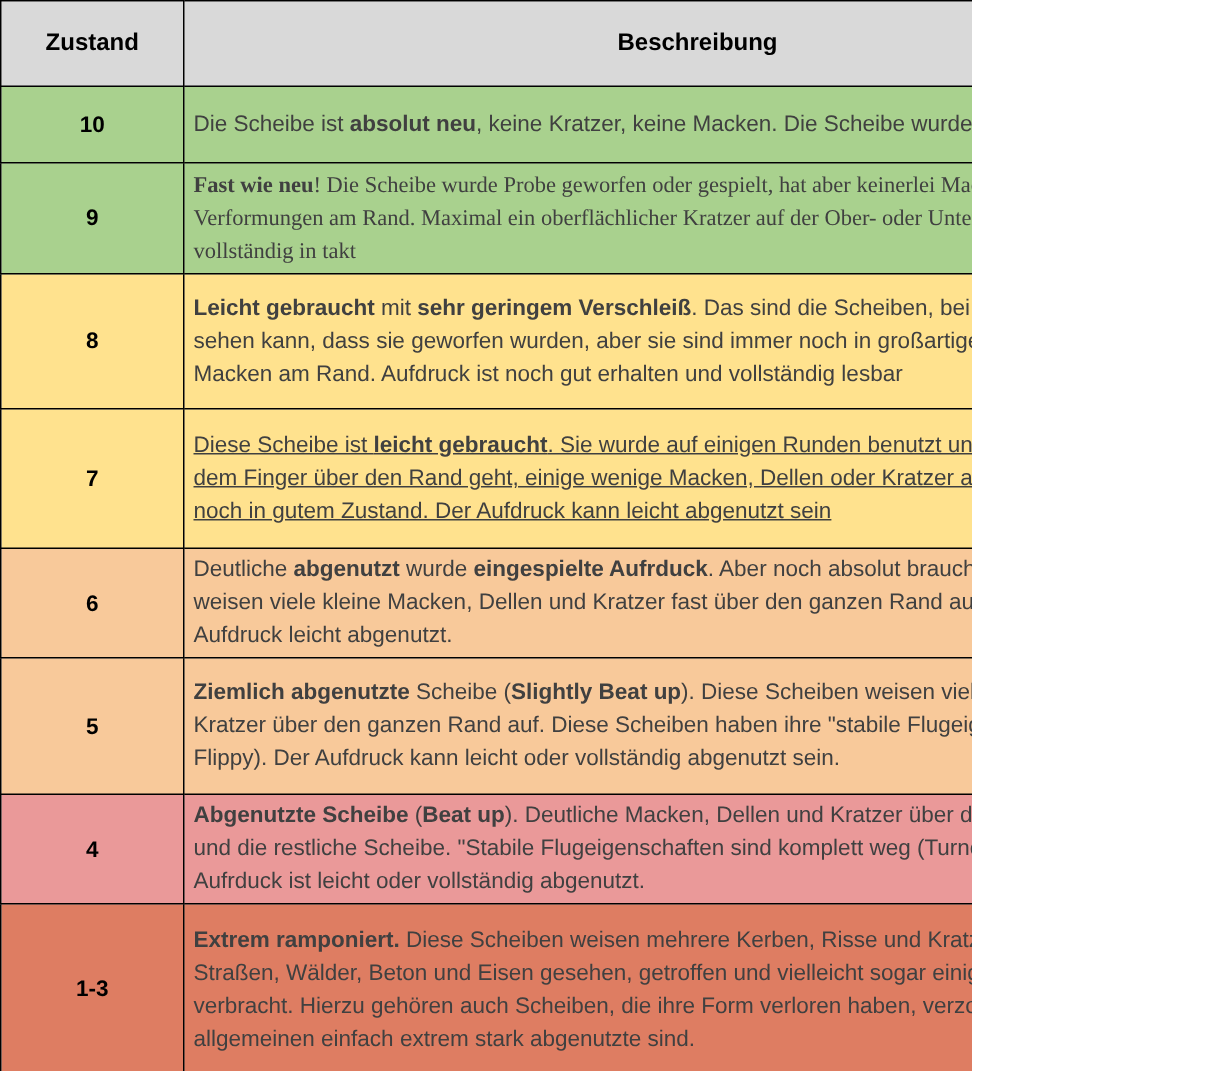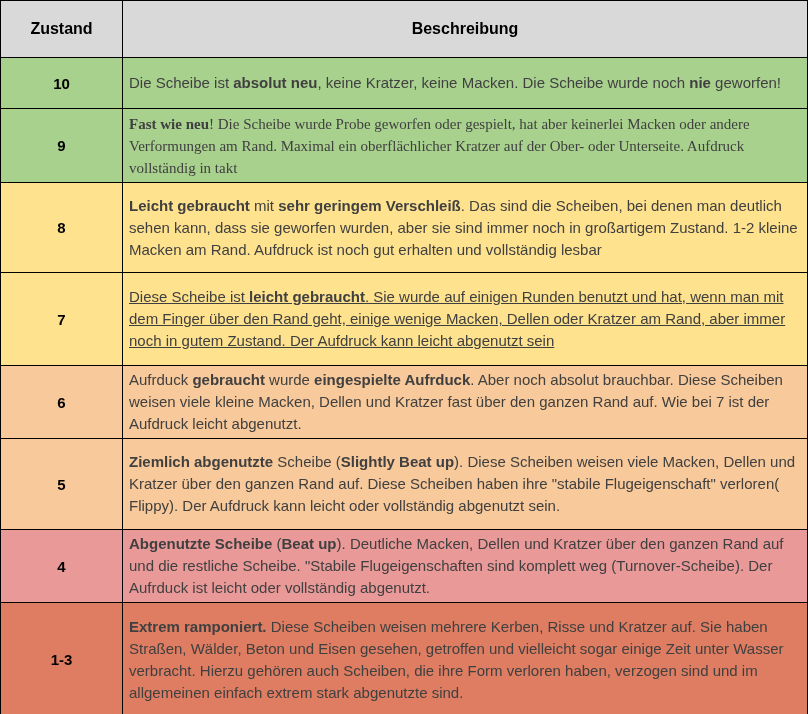--- a/index.html
+++ b/index.html
@@ -2,21 +2,21 @@
 <html><head>
 <meta charset="utf-8">
 <style>
   html, body {
     margin: 0;
     padding: 0;
     background: #ffffff;
     font-family: "Liberation Sans", sans-serif;
   }
   .page {
-    width: 808px;
+    width: 648px;
     height: 714px;
     box-sizing: border-box;
     overflow: hidden;
   }
   table.condition-table {
     border-collapse: collapse;
     table-layout: fixed;
     width: 807px;
     margin: 0;
   }
@@ -87,21 +87,21 @@
         <tr>
           <td class="zustand" style="background: rgb(255, 226, 142);">8</td>
           <td class="desc" style="background: rgb(255, 226, 142);"><span class="b">Leicht gebraucht</span><span> mit </span><span class="b">sehr geringem Verschleiß</span><span>. Das sind die Scheiben, bei denen man deutlich sehen kann, dass sie geworfen wurden, aber sie sind immer noch in großartigem Zustand. 1-2 kleine Macken am Rand. Aufdruck ist noch gut erhalten und vollständig lesbar</span></td>
         </tr>
         <tr>
           <td class="zustand" style="background: rgb(255, 226, 142);">7</td>
           <td class="desc" style="background: rgb(255, 226, 142); text-decoration: underline;"><span>Diese Scheibe ist </span><span class="b">leicht gebraucht</span><span>. Sie wurde auf einigen Runden benutzt und hat, wenn man mit dem Finger über den Rand geht, einige wenige Macken, Dellen oder Kratzer am Rand, aber immer noch in gutem Zustand. Der Aufdruck kann leicht abgenutzt sein</span></td>
         </tr>
         <tr>
           <td class="zustand" style="background: rgb(248, 201, 154);">6</td>
-          <td class="desc" style="background: rgb(248, 201, 154);"><span>Aufrduck </span><span class="b">gebraucht</span><span> wurde </span><span class="b">eingespielte Aufrduck</span><span>. Aber noch absolut brauchbar. Diese Scheiben weisen viele kleine Macken, Dellen und Kratzer fast über den ganzen Rand auf. Wie bei 7 ist der Aufdruck leicht abgenutzt.</span></td>
+          <td class="desc" style="background: rgb(248, 201, 154);"><span>Deutliche </span><span class="b">abgenutzt</span><span> wurde </span><span class="b">eingespielte Aufrduck</span><span>. Aber noch absolut brauchbar. Diese Scheiben weisen viele kleine Macken, Dellen und Kratzer fast über den ganzen Rand auf. Wie bei 7 ist der Aufdruck leicht abgenutzt.</span></td>
         </tr>
         <tr>
           <td class="zustand" style="background: rgb(248, 201, 154);">5</td>
           <td class="desc" style="background: rgb(248, 201, 154);"><span class="b">Ziemlich abgenutzte</span><span> Scheibe (</span><span class="b">Slightly Beat up</span><span>). Diese Scheiben weisen viele Macken, Dellen und Kratzer über den ganzen Rand auf. Diese Scheiben haben ihre "stabile Flugeigenschaft" verloren( Flippy). Der Aufdruck kann leicht oder vollständig abgenutzt sein.</span></td>
         </tr>
         <tr>
           <td class="zustand" style="background: rgb(234, 153, 153);">4</td>
           <td class="desc" style="background: rgb(234, 153, 153); margin-top: 36px;"><span class="b">Abgenutzte Scheibe</span><span> (</span><span class="b">Beat up</span><span>). Deutliche  Macken, Dellen und Kratzer über den ganzen Rand auf und die restliche Scheibe. "Stabile Flugeigenschaften sind komplett weg (Turnover-Scheibe). Der Aufrduck ist leicht oder vollständig abgenutzt.</span></td>
         </tr>
         <tr>

